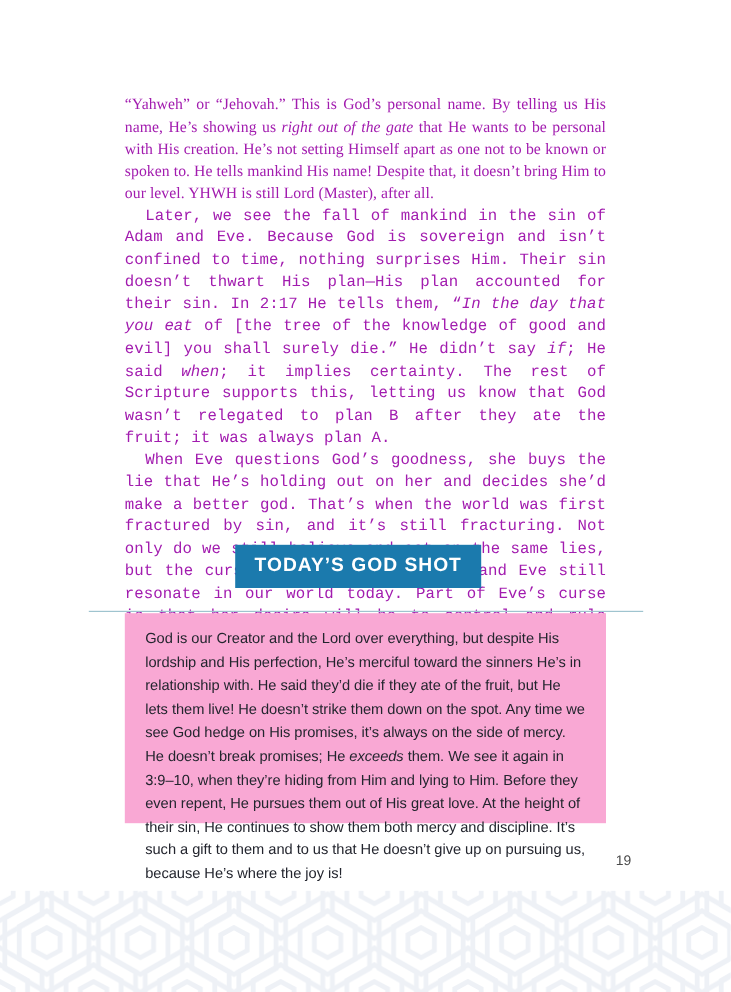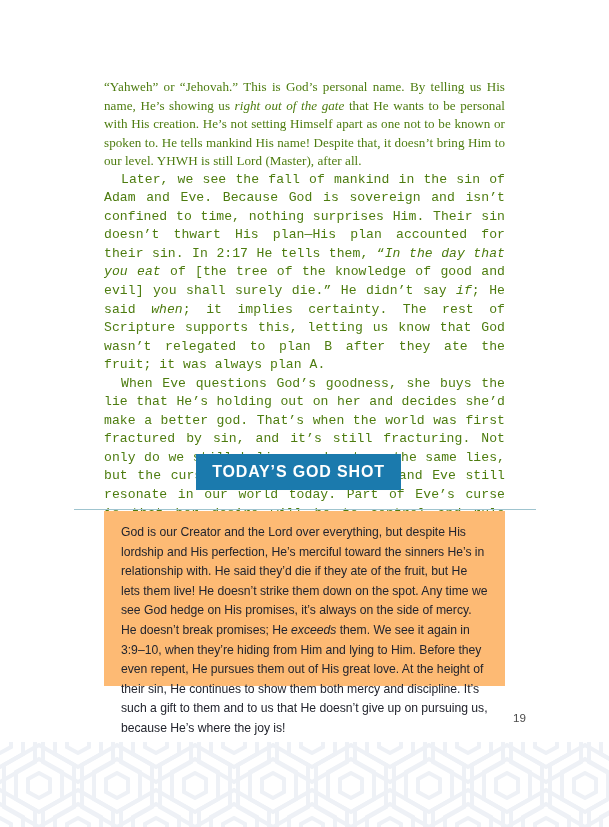--- a/index.html
+++ b/index.html
@@ -30,21 +30,21 @@
     top: 78px;
     width: 401px;
   }
 
   .para {
     font-family: "Liberation Serif", serif;
     font-size: 13.1px;
     line-height: 18.55px;
     text-align: justify;
     margin: 0;
-    color: #4d7c0f;
+    color: #a21caf;
     letter-spacing: 0.05px;
     -webkit-font-smoothing: antialiased;
   }
   .para + .para {
     text-indent: 17px;
     font-family: Liberation Mono, monospace;
   }
   .para i, .para em {
     font-style: italic;
   }
@@ -82,21 +82,21 @@
     background: #9fc4cf;
   }
 
   
   .callout {
     position: absolute;
     left: 104px;
     top: 511px;
     width: 401px;
     height: 175px;
-    background: #fdba74;
+    background: #f9a8d4;
     box-sizing: border-box;
     padding: 12px 16px 12px 17px;
   }
   .callout-text {
     font-family: "Liberation Sans", sans-serif;
     font-size: 12.2px;
     line-height: 19.6px;
     color: #23252e;
     margin: 0;
     text-align: left;

